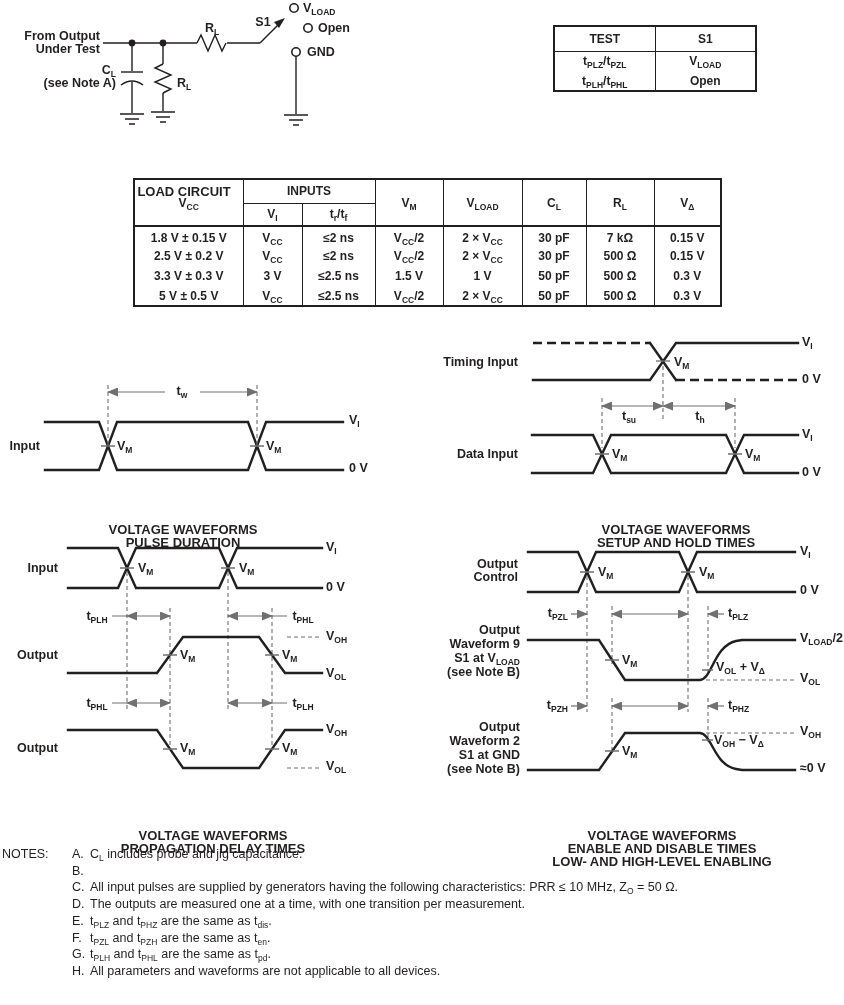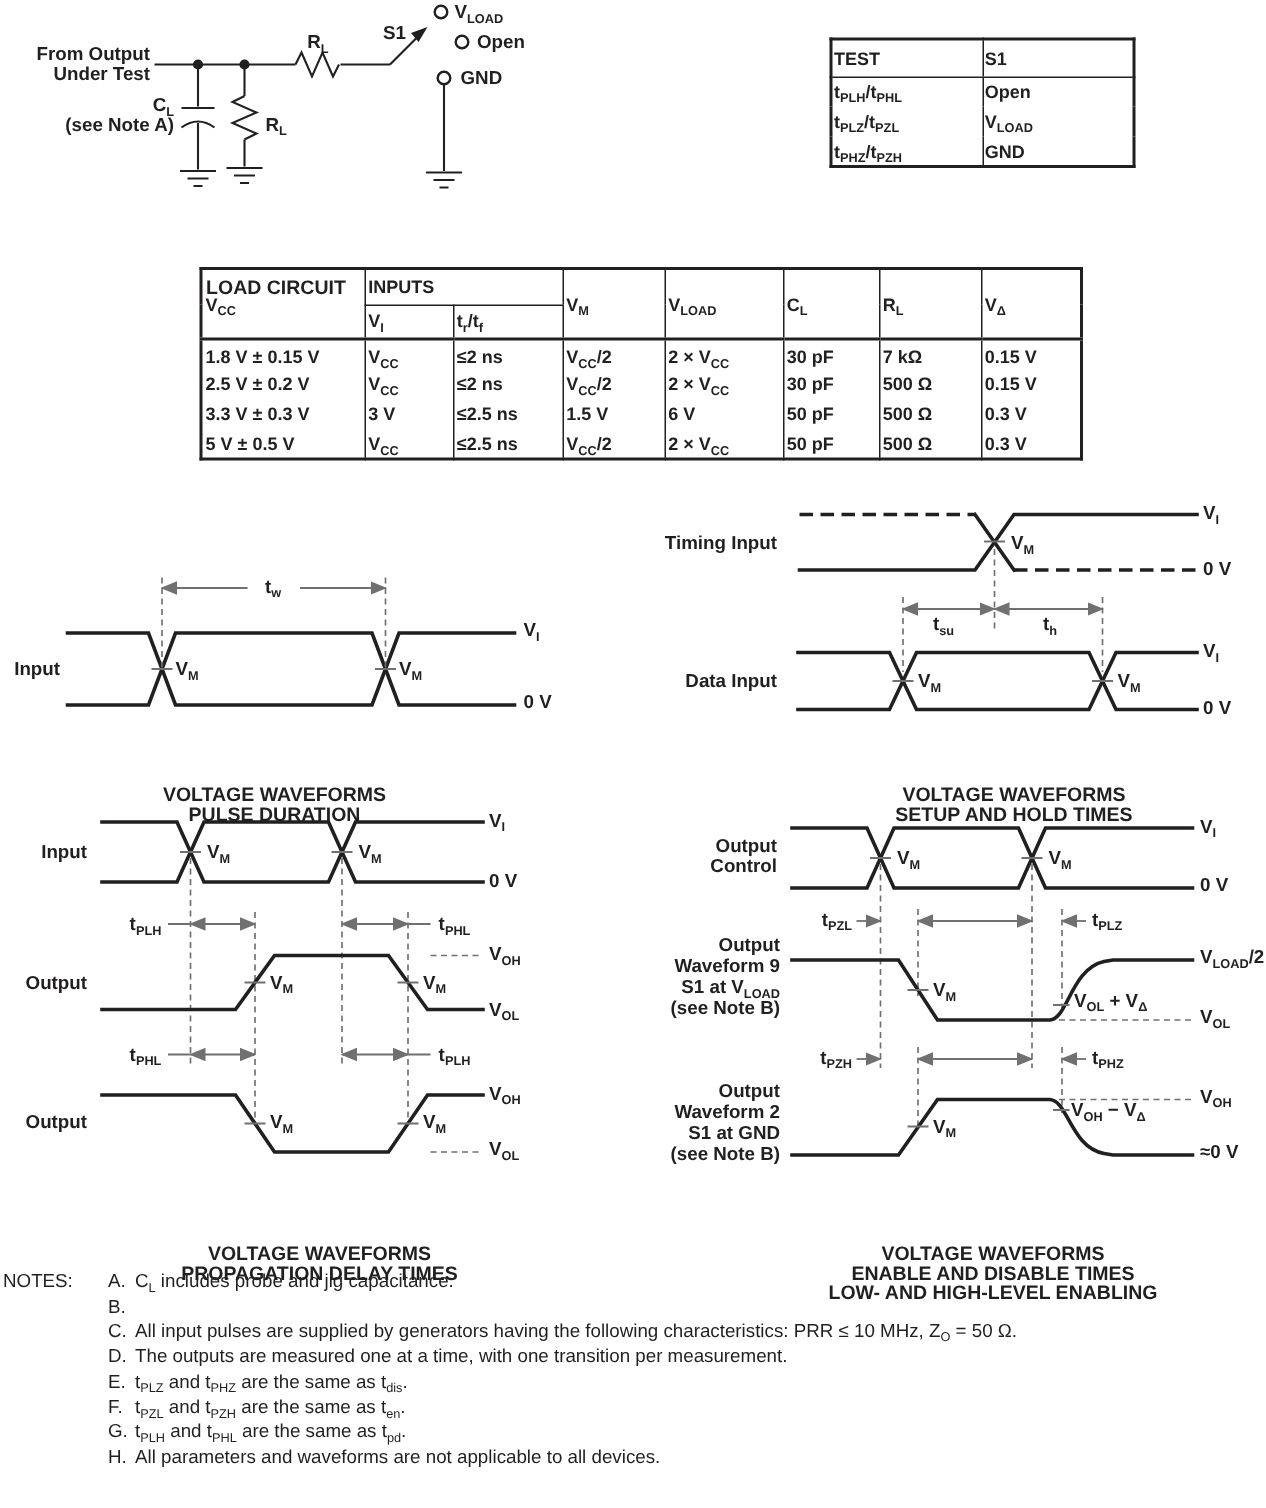--- a/index.html
+++ b/index.html
@@ -12,21 +12,21 @@
   .wfd  { stroke:var(--ink); stroke-width:2.4; fill:none; stroke-dasharray:9 5; }
   .thin { stroke:var(--ink); stroke-width:1.4; fill:none; }
   .dim  { stroke:var(--dim); stroke-width:1.2; fill:none; }
   .dash { stroke:var(--dim); stroke-width:1.1; fill:none; stroke-dasharray:4 3; }
   .tick { stroke:var(--dim); stroke-width:1.3; fill:none; }
   .lbl  { position:absolute; font-weight:bold; font-size:12.5px; line-height:1.12; white-space:nowrap; }
   .cap  { position:absolute; font-weight:bold; font-size:13px;  line-height:1.12; white-space:nowrap;margin-top:46px; }
   .ctr  { transform:translateX(-50%); }
   .rt   { transform:translateX(-100%); }
   sub { font-size:8.5px; line-height:0; vertical-align:-3px; }
-  table { border-collapse:collapse; position:absolute; text-align:left;
+  table { border-collapse:collapse; position:absolute; text-align:center;
           font-weight:bold; font-size:12px; color:var(--ink); table-layout:fixed; }
   #test-table { left:553px; top:25px; width:204px; border:2px solid var(--ink); }
   #test-table th { height:25px; border-bottom:1.6px solid var(--ink); }
   #test-table td { height:20px; }
   #test-table th + th, #test-table td + td { border-left:1.2px solid var(--ink); }
   #cond-table { left:133px; top:178px; width:587px; border:2px solid var(--ink); }
   #cond-table th, #cond-table td { border-left:1.2px solid var(--ink); padding:0 2px; }
   #cond-table tr.h  th { height:24px; }
   #cond-table tr.h2 th { height:23px; }
   #cond-table td { height:20px; }
@@ -152,30 +152,26 @@
   <div class="lbl" style="left:307px; top:45px">GND</div>
   <div class="cap ctr" style="left:184px; top:139px">LOAD CIRCUIT</div>
 
   <table id="test-table">
     <tbody>
         <tr>
       <th>TEST</th>
       <th>S1</th>
     </tr>
     <tr>
+      <td>t<sub>PLZ</sub>/t<sub>PZL</sub></td>
+      <td>V<sub>LOAD</sub></td>
+    </tr>
+    <tr>
       <td>t<sub>PLH</sub>/t<sub>PHL</sub></td>
       <td>Open</td>
-    </tr>
-    <tr>
-      <td>t<sub>PLZ</sub>/t<sub>PZL</sub></td>
-      <td>V<sub>LOAD</sub></td>
-    </tr>
-    <tr>
-      <td>t<sub>PHZ</sub>/t<sub>PZH</sub></td>
-      <td>GND</td>
     </tr>
   </tbody>
     </table>
 
   <table id="cond-table">
     <colgroup>
       <col style="width:109px">
         <col style="width:59px">
         <col style="width:73px">
         <col style="width:68px">
@@ -216,21 +212,21 @@
       <td>2 × V<sub>CC</sub></td>
       <td>30 pF</td>
       <td>500 Ω</td>
       <td>0.15 V</td>
     </tr>
     <tr>
       <td>3.3 V ± 0.3 V</td>
       <td>3 V</td>
       <td>≤2.5 ns</td>
       <td>1.5 V</td>
-      <td>6 V</td>
+      <td>1 V</td>
       <td>50 pF</td>
       <td>500 Ω</td>
       <td>0.3 V</td>
     </tr>
     <tr>
       <td>5 V ± 0.5 V</td>
       <td>V<sub>CC</sub></td>
       <td>≤2.5 ns</td>
       <td>V<sub>CC</sub>/2</td>
       <td>2 × V<sub>CC</sub></td>

